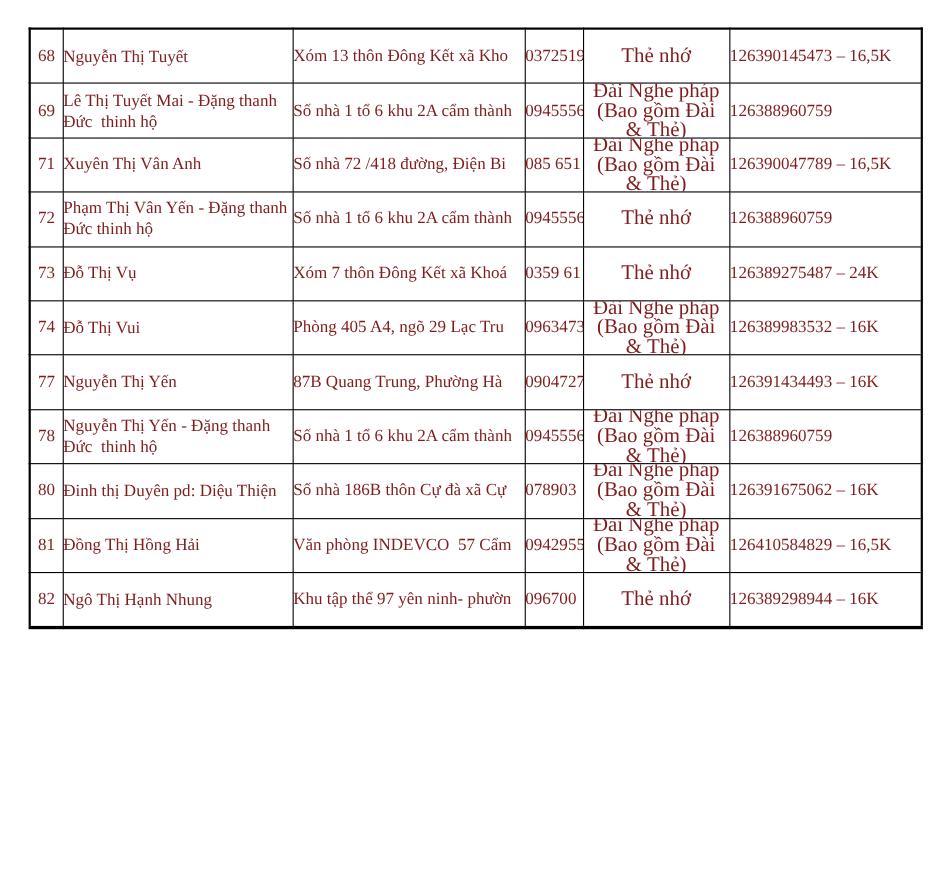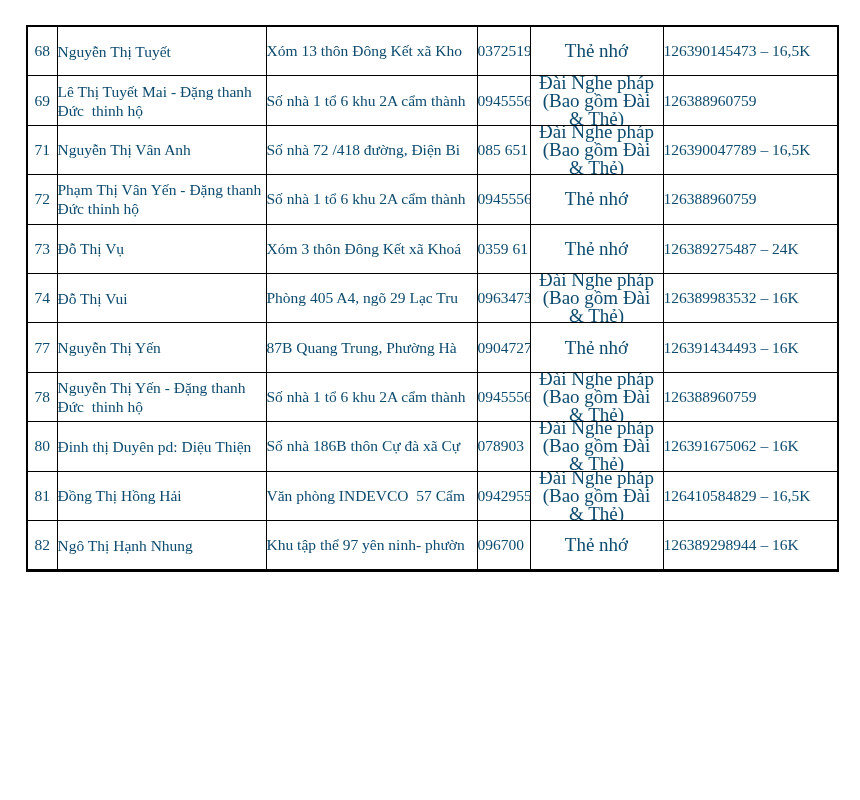--- a/index.html
+++ b/index.html
@@ -1,21 +1,21 @@
 <!DOCTYPE html>
 <html><head>
 <meta charset="utf-8">
 <style>
   html, body { margin: 0; padding: 0; background: #ffffff; }
   .page {
     position: relative;
     width: 860px;
     height: 800px;
     background: #ffffff;
-    color: #0c4a6e;
+    color: #7f1d1d;
     font-family: "Liberation Serif", "DejaVu Serif", serif;
     overflow: hidden;
   }
   table.roster {
     position: absolute;
     left: 26px;
     top: 25px;
     width: 811px;
     border-collapse: collapse;
     table-layout: fixed;
@@ -97,42 +97,42 @@
           <td class="c-name">Lê Thị Tuyết Mai - Đặng thanh Đức  thinh hộ</td>
           <td class="c-addr">Số nhà 1 tổ 6 khu 2A cẩm thành</td>
           <td class="c-phone">0945556</td>
           <td class="c-type">
             <div class="type-inner">Đài Nghe pháp (Bao gồm  Đài &amp; Thẻ)</div>
           </td>
           <td class="c-code">126388960759</td>
         </tr>
         <tr>
           <td class="c-no">71</td>
-          <td class="c-name">Nguyễn Thị Vân Anh</td>
+          <td class="c-name">Xuyên Thị Vân Anh</td>
           <td class="c-addr">Số nhà 72 /418 đường, Điện Bi</td>
           <td class="c-phone">085 651</td>
           <td class="c-type">
             <div class="type-inner">Đài Nghe pháp (Bao gồm  Đài &amp; Thẻ)</div>
           </td>
           <td class="c-code">126390047789 – 16,5K</td>
         </tr>
         <tr>
           <td class="c-no">72</td>
           <td class="c-name">Phạm Thị Vân Yến - Đặng thanh Đức thinh hộ</td>
           <td class="c-addr">Số nhà 1 tổ 6 khu 2A cẩm thành</td>
           <td class="c-phone">0945556</td>
           <td class="c-type">
             <div class="type-inner">Thẻ nhớ</div>
           </td>
           <td class="c-code">126388960759</td>
         </tr>
         <tr>
           <td class="c-no">73</td>
           <td class="c-name">Đỗ Thị Vụ</td>
-          <td class="c-addr">Xóm 3 thôn Đông Kết xã Khoá</td>
+          <td class="c-addr">Xóm 7 thôn Đông Kết xã Khoá</td>
           <td class="c-phone">0359 61</td>
           <td class="c-type">
             <div class="type-inner">Thẻ nhớ</div>
           </td>
           <td class="c-code">126389275487 – 24K</td>
         </tr>
         <tr>
           <td class="c-no">74</td>
           <td class="c-name">Đỗ Thị Vui</td>
           <td class="c-addr">Phòng 405 A4, ngõ 29 Lạc Tru</td>

